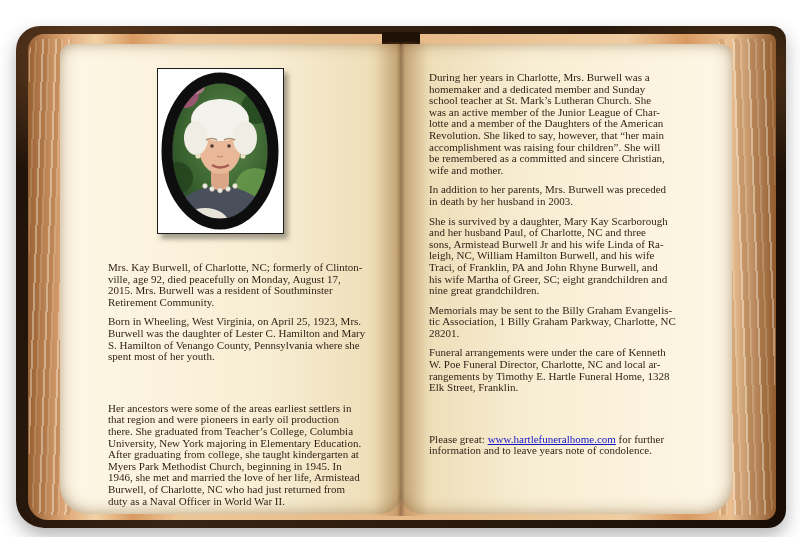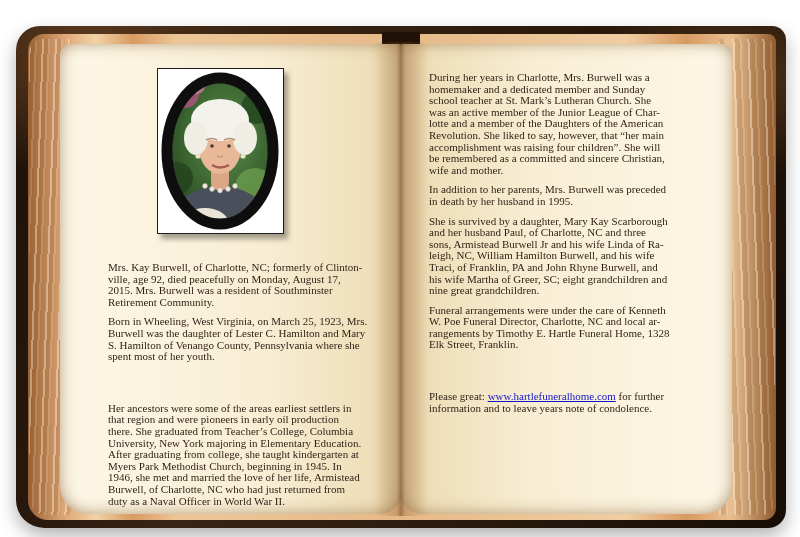--- a/index.html
+++ b/index.html
@@ -146,21 +146,21 @@
       </g>
       <ellipse cx="63" cy="83" rx="53" ry="73" fill="none" stroke="#0e0e0e" stroke-width="11"></ellipse>
     </svg>
   </div>
 
   <div class="text-block text-left">
     <p class="para">Mrs. Kay Burwell, of Charlotte, NC; formerly of Clinton-
 ville, age 92, died peacefully on Monday, August 17,
 2015.  Mrs. Burwell was a resident of Southminster
 Retirement Community.</p>
-    <p class="para">Born in Wheeling, West Virginia, on March 25, 1923, Mrs.
+    <p class="para">Born in Wheeling, West Virginia, on April 25, 1923, Mrs.
 Burwell was the daughter of Lester C. Hamilton and Mary
 S. Hamilton of Venango County, Pennsylvania where she
 spent most of her youth.</p>
     <p class="para">Her ancestors were some of the areas earliest settlers in
 that region and were pioneers in early oil production
 there.  She graduated from Teacher’s College, Columbia
 University, New York majoring in Elementary Education.
 After graduating from college, she taught kindergarten at
 Myers Park Methodist Church, beginning in 1945.  In
 1946, she met and married the love of her life, Armistead
@@ -172,28 +172,31 @@
     <p class="para">During her years in Charlotte, Mrs. Burwell was a
 homemaker and a dedicated member and Sunday
 school teacher at St. Mark’s Lutheran Church.  She
 was an active member of the Junior League of Char-
 lotte and a member of the Daughters of the American
 Revolution.  She liked to say, however, that “her main
 accomplishment was raising four children”.  She will
 be remembered as a committed and sincere Christian,
 wife and mother.</p>
     <p class="para">In addition to her parents, Mrs. Burwell was preceded
-in death by her husband in 1995.</p>
+in death by her husband in 2003.</p>
     <p class="para">She is survived by a daughter, Mary Kay Scarborough
 and her husband Paul, of Charlotte, NC and three
 sons, Armistead Burwell Jr and his wife Linda of Ra-
 leigh, NC, William Hamilton Burwell, and his wife
 Traci, of Franklin, PA and John Rhyne Burwell, and
 his wife Martha of Greer, SC; eight grandchildren and
 nine great grandchildren.</p>
+    <p class="para">Memorials may be sent to the Billy Graham Evangelis-
+tic Association, 1 Billy Graham Parkway, Charlotte, NC
+28201.</p>
     <p class="para">Funeral arrangements were under the care of Kenneth
 W. Poe Funeral Director, Charlotte, NC and local ar-
 rangements by Timothy E. Hartle Funeral Home, 1328
 Elk Street, Franklin.</p>
     <p class="para"><span>Please great:  </span><a class="weblink">www.hartlefuneralhome.com</a><span>  for further
 information and to leave years note of condolence.</span></p>
   </div>
 </div>
 
 </body></html>

